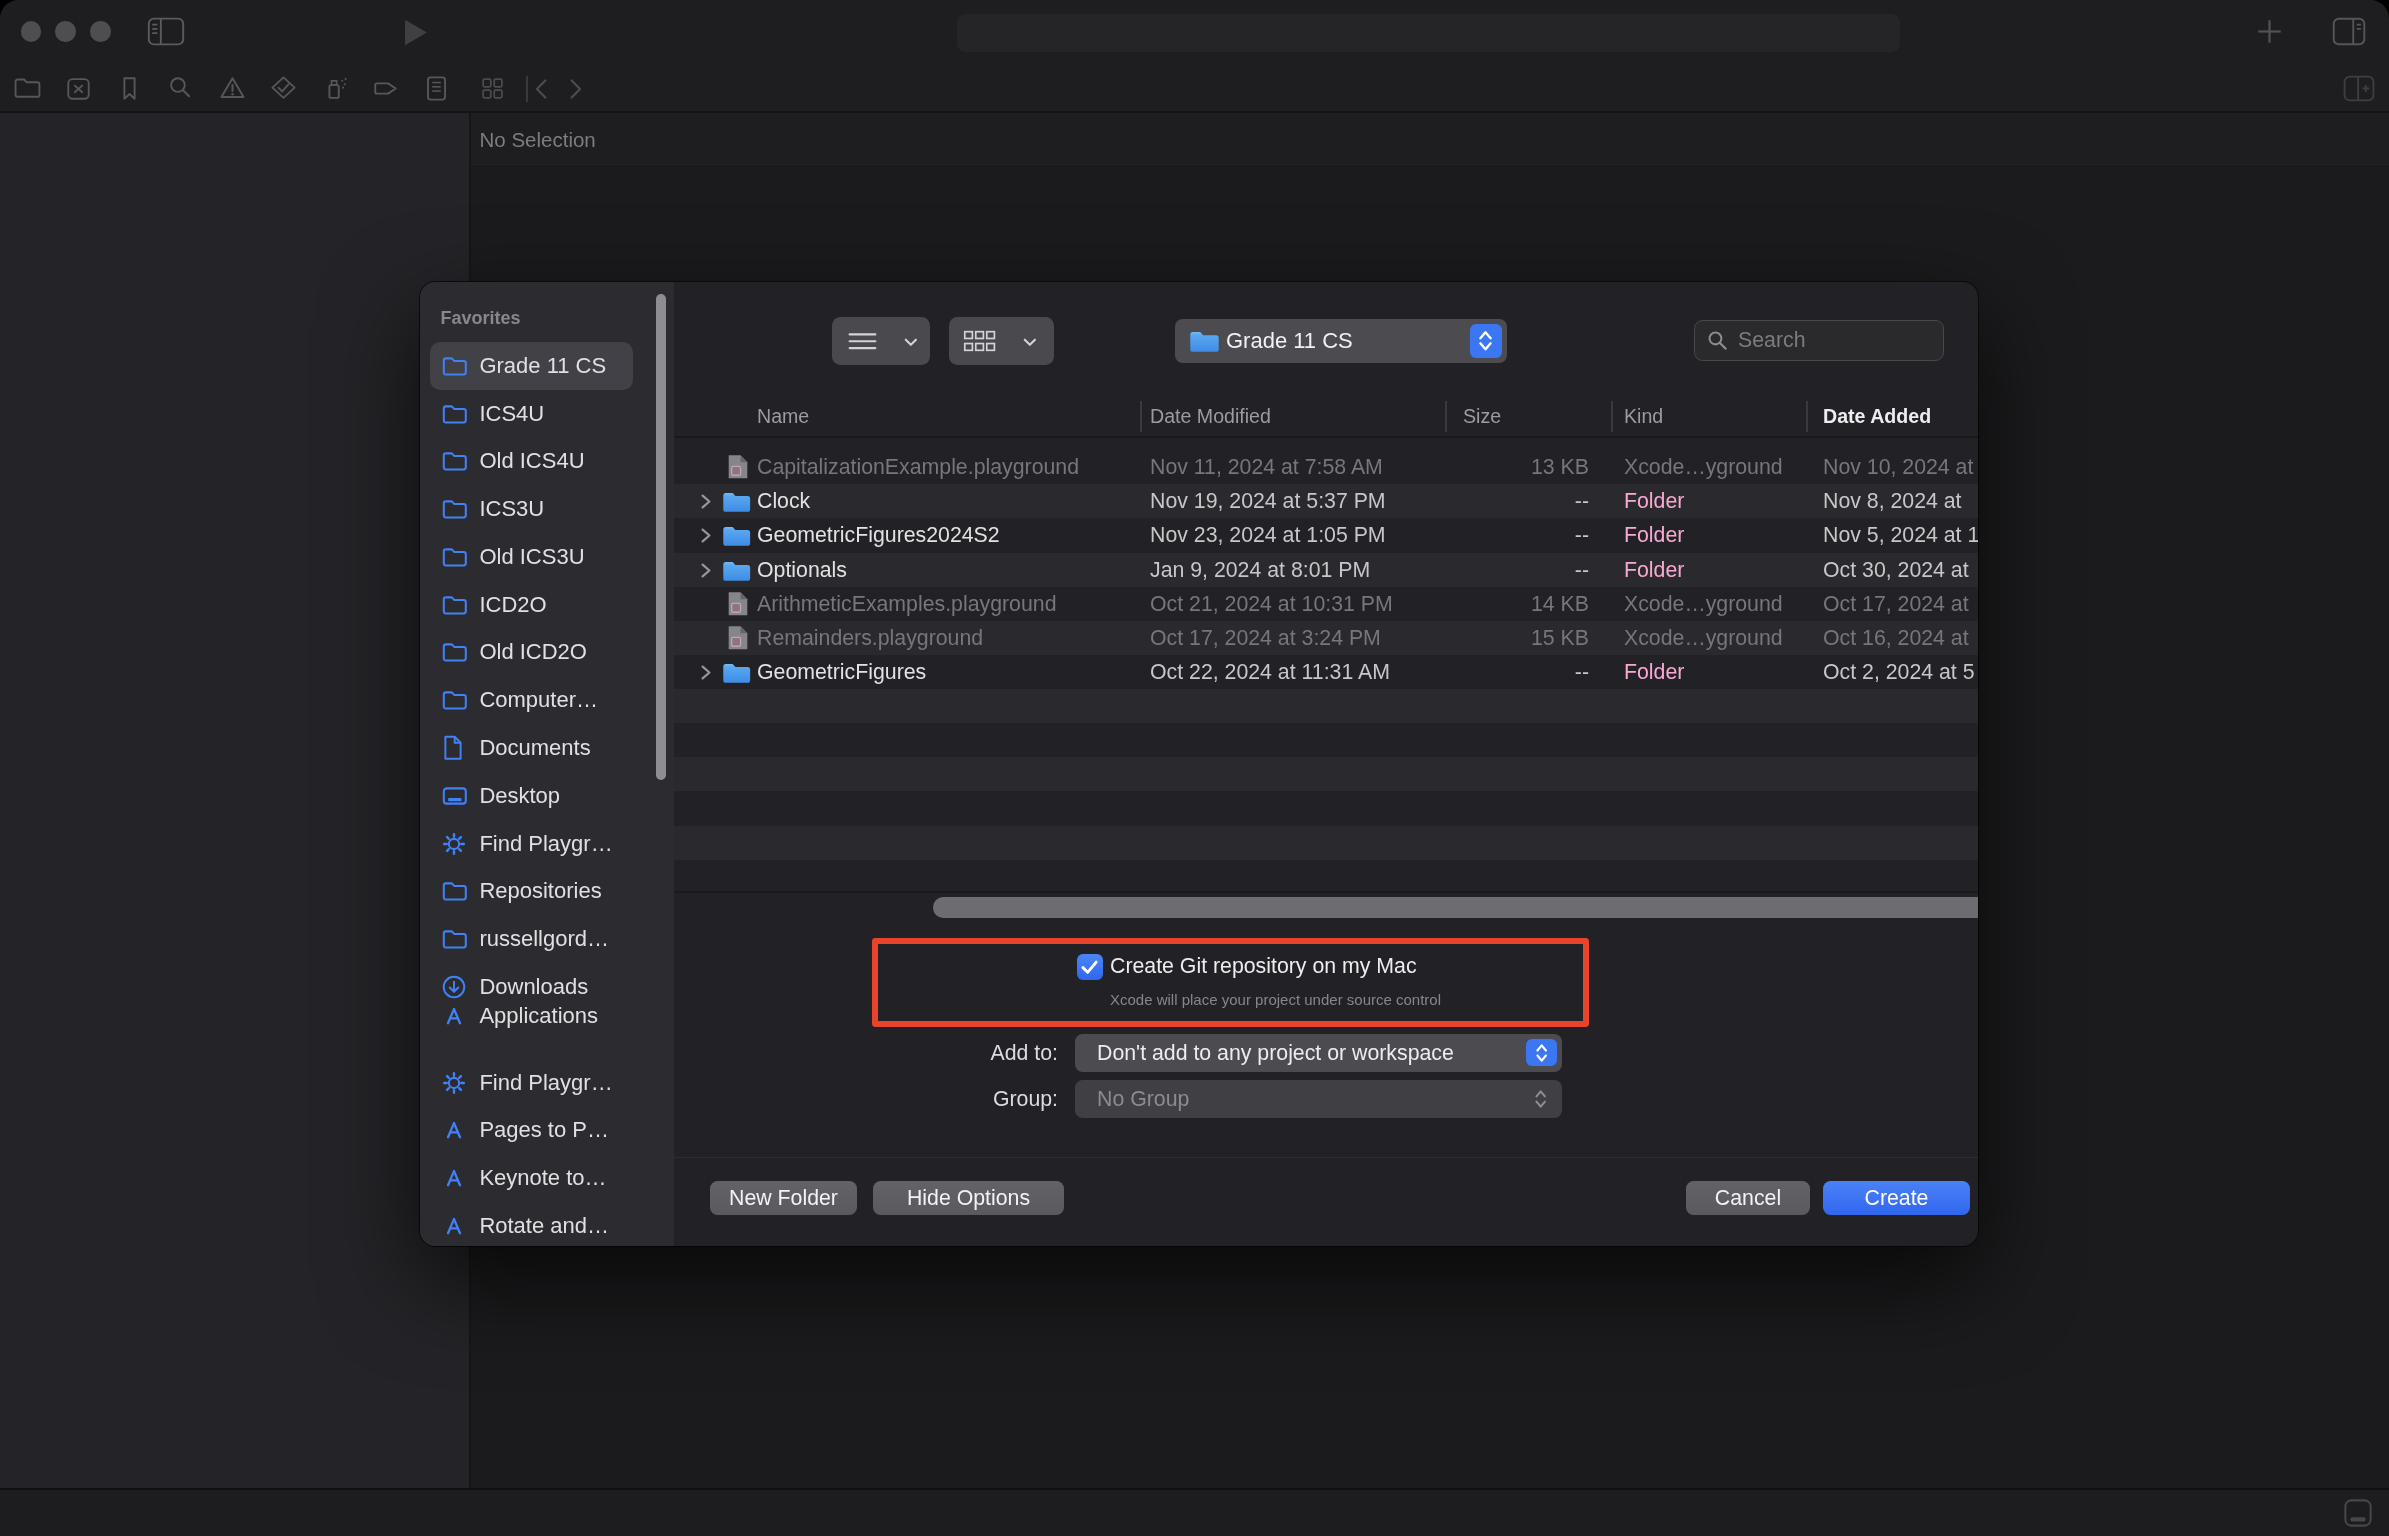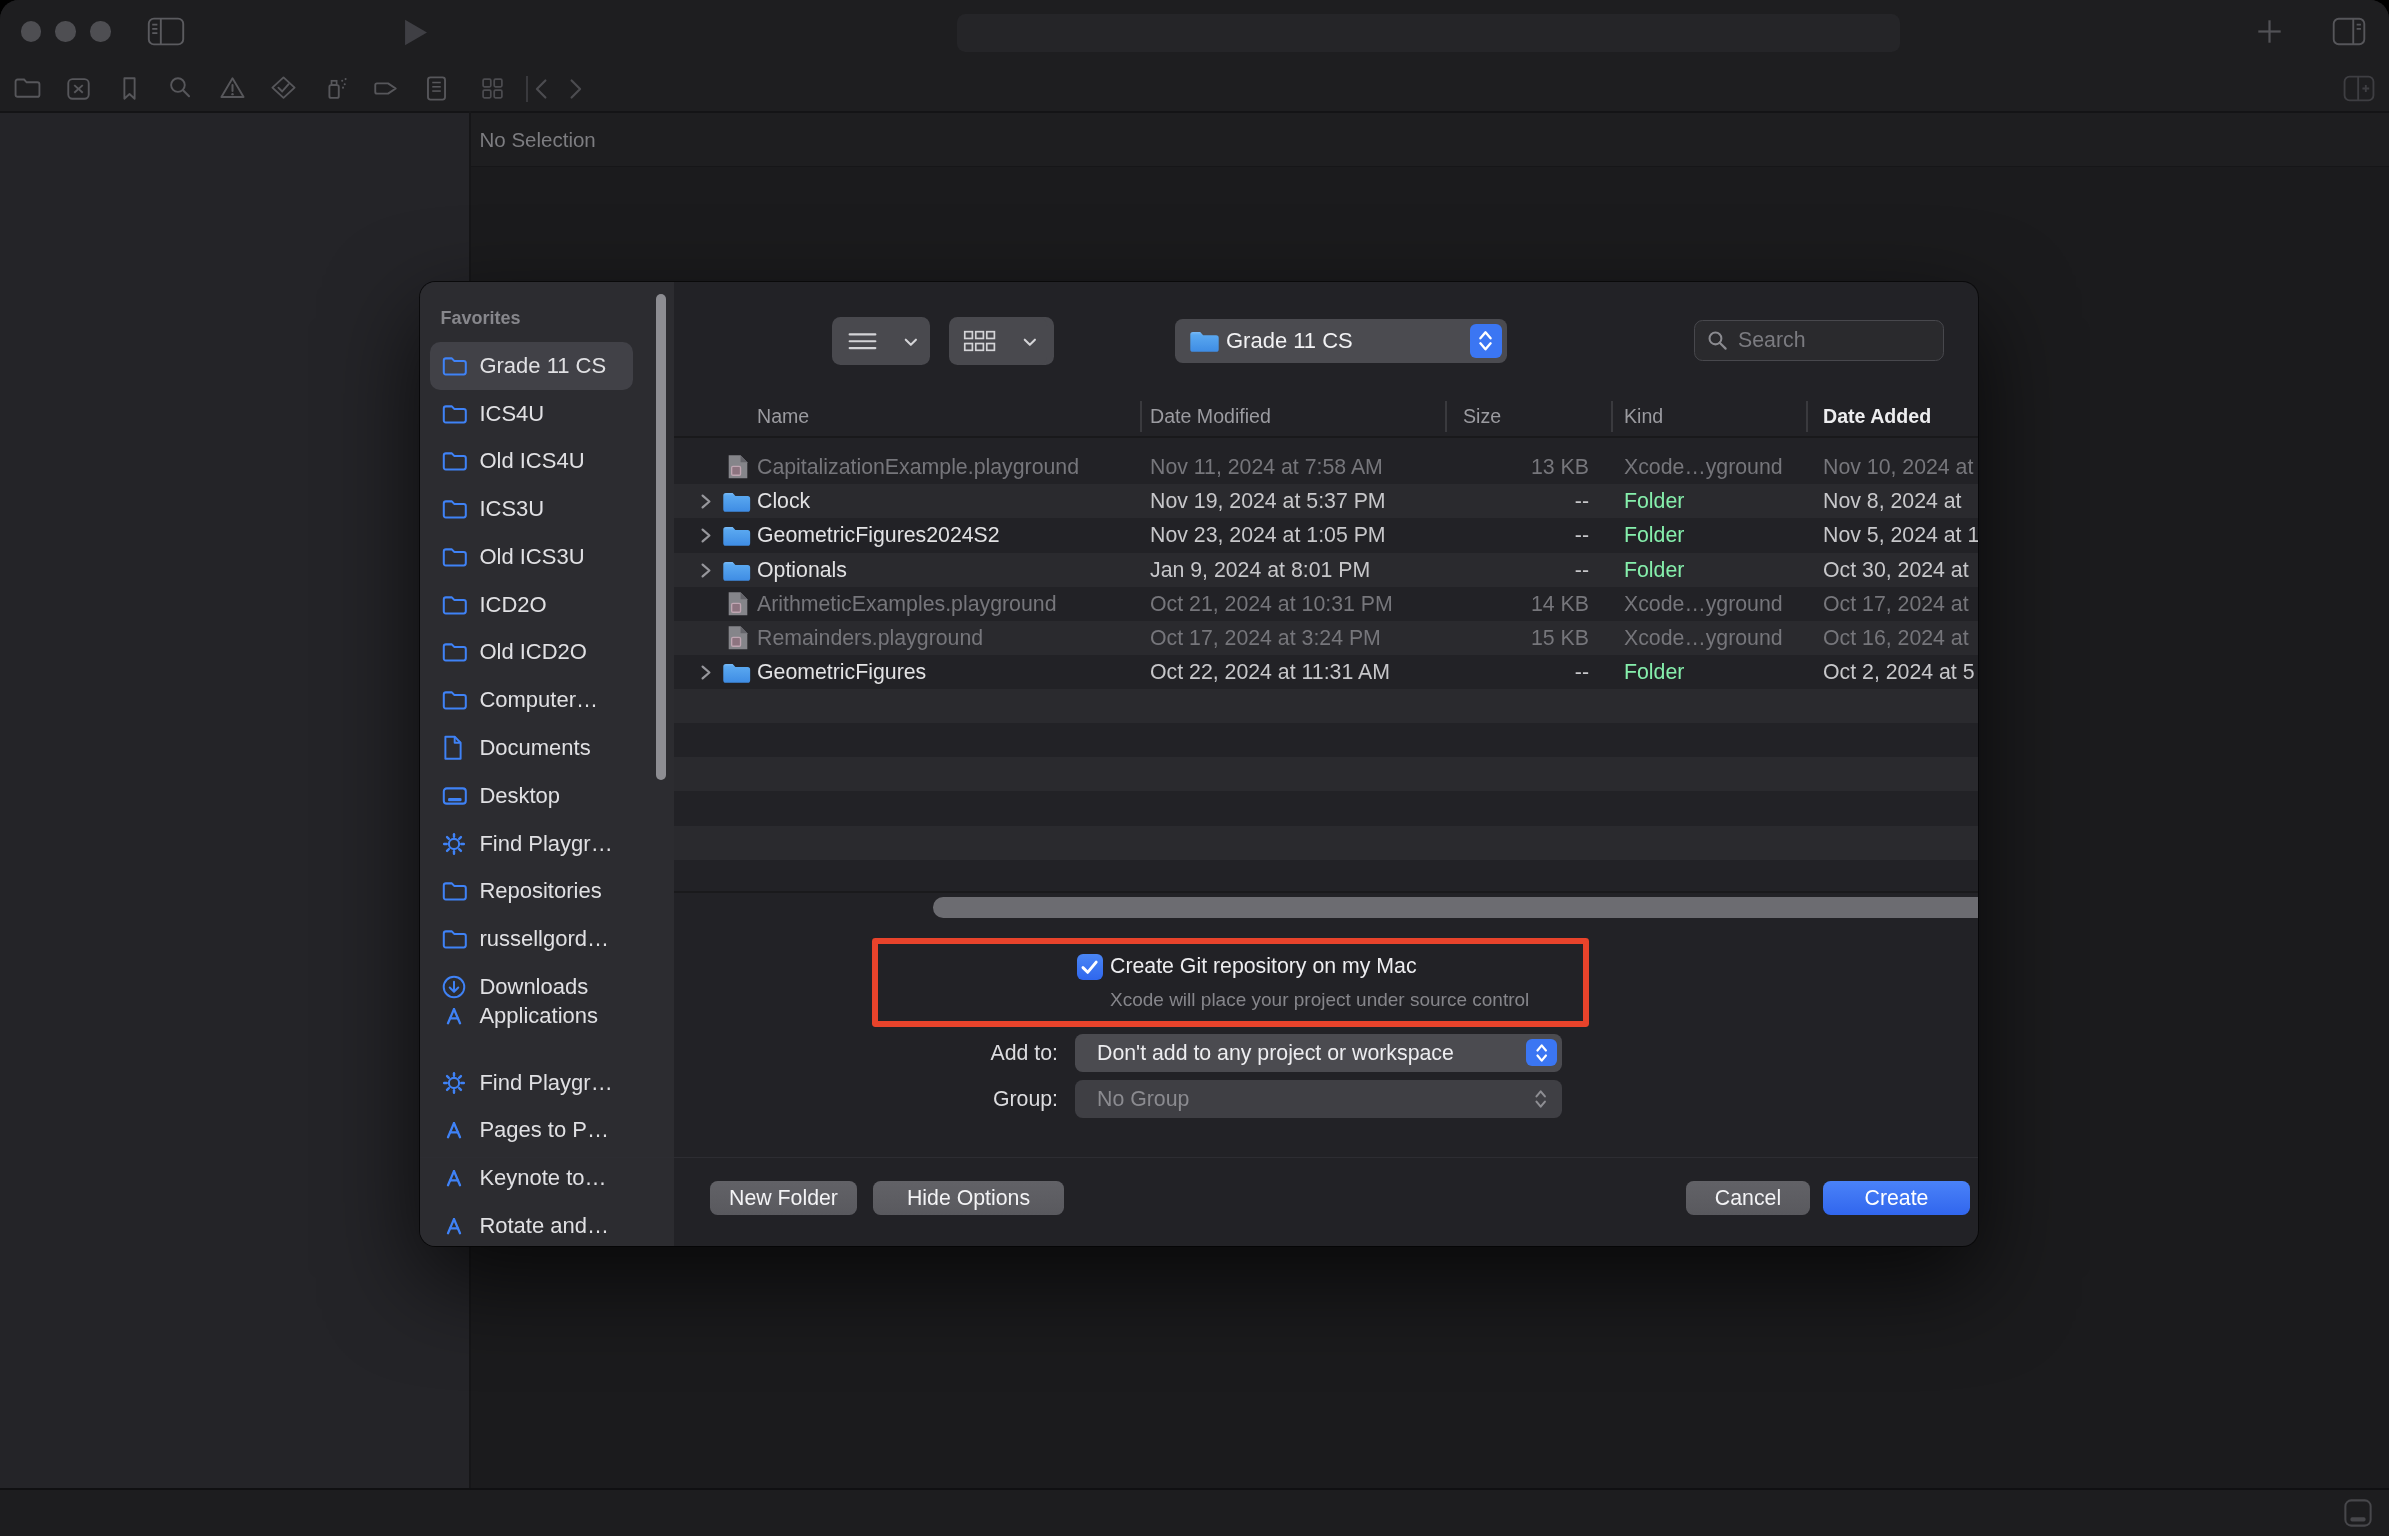--- a/index.html
+++ b/index.html
@@ -43,32 +43,32 @@
 
   .hcol{position:absolute;top:114px;height:40px;line-height:40px;font-size:19.6px;color:#9b9ba0;white-space:nowrap;}
   .hcol.sorted{font-weight:bold;color:#ededef;}
   .hsep{position:absolute;top:119px;height:31px;width:1.7px;background:#3a3a3e;}
   .frow{position:absolute;left:0;width:1304px;height:34px;overflow:hidden;}
   .frow.light{background:#2a2a2e;}
   .frow span{position:absolute;line-height:34px;font-size:21.3px;white-space:nowrap;}
   .frow .c-name{left:83px;color:#e2e2e4;}
   .frow .c-dm{left:476px;color:#c7c7ca;}
   .frow .c-size{left:744px;width:171px;text-align:right;color:#c7c7ca;}
-  .frow .c-kind{left:950px;color:#86efac;}
+  .frow .c-kind{left:950px;color:#f9a8d4;}
   .frow .c-da{left:1149px;width:196px;color:#c7c7ca;}
   .frow.dim span{color:#76767b;}
   .hthumb{position:absolute;left:259px;top:615px;width:1161px;height:20.5px;border-radius:10.2px;background:#6c6c71;}
 
   .ann{position:absolute;left:452px;top:656px;width:717px;height:89px;box-sizing:border-box;
        border:6.8px solid #e8432b;border-radius:3.4px;pointer-events:none;}
   .optlabel{position:absolute;left:341px;width:297px;text-align:right;font-size:21.3px;color:#dcdcdf;}
   .checkbox{position:absolute;left:657px;top:672px;width:25.6px;height:25.6px;border-radius:6px;
             background:linear-gradient(#4a86f5,#2f67ee);}
   .cb-text{position:absolute;left:690px;top:656px;height:56px;line-height:56px;font-size:21.3px;color:#ededf0;}
-  .cb-note{position:absolute;left:690px;top:703px;height:29px;line-height:29px;font-size:19px;color:#86868b;}
+  .cb-note{position:absolute;left:690px;top:703px;height:29px;line-height:29px;font-size:15px;color:#86868b;}
   .dd{position:absolute;left:655px;width:487px;height:38px;border-radius:7.7px;background:#4b4b50;}
   .dd .val{position:absolute;left:22px;line-height:38px;font-size:21.3px;color:#ededf0;white-space:nowrap;}
   .dd.disabled{background:#3f3f44;}
   .dd.disabled .val{color:#8b8b90;}
   .btn{position:absolute;top:899px;height:34px;border-radius:7.7px;background:linear-gradient(#626267,#59595e);
        color:#f3f3f5;font-size:21.3px;text-align:center;line-height:34px;}
   .btn.primary{background:linear-gradient(#4a82f8,#3166ee);color:#fff;}
   .opt-div{position:absolute;left:0;right:0;top:875px;height:0.9px;background:#2d2d32;}
 </style>
 </head>

